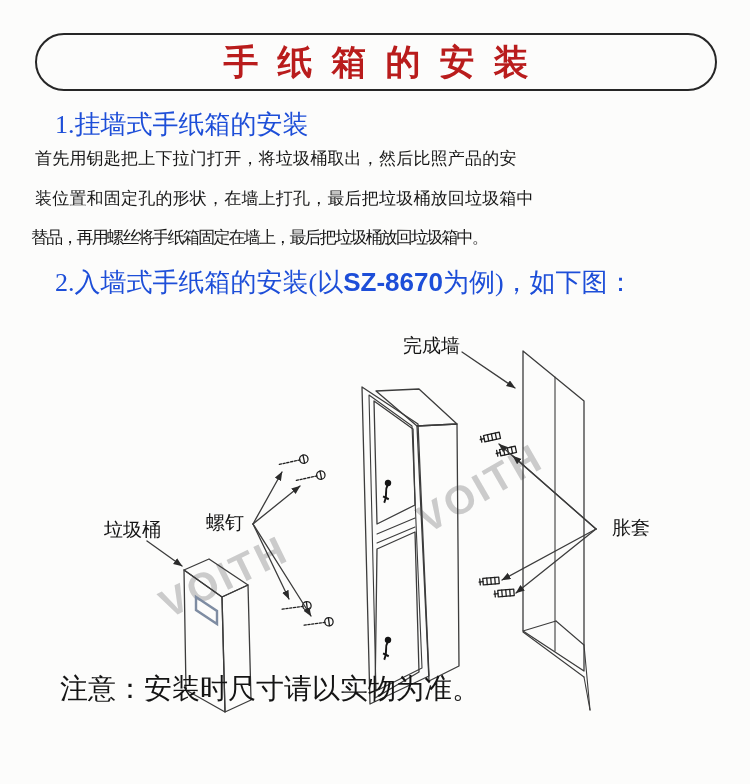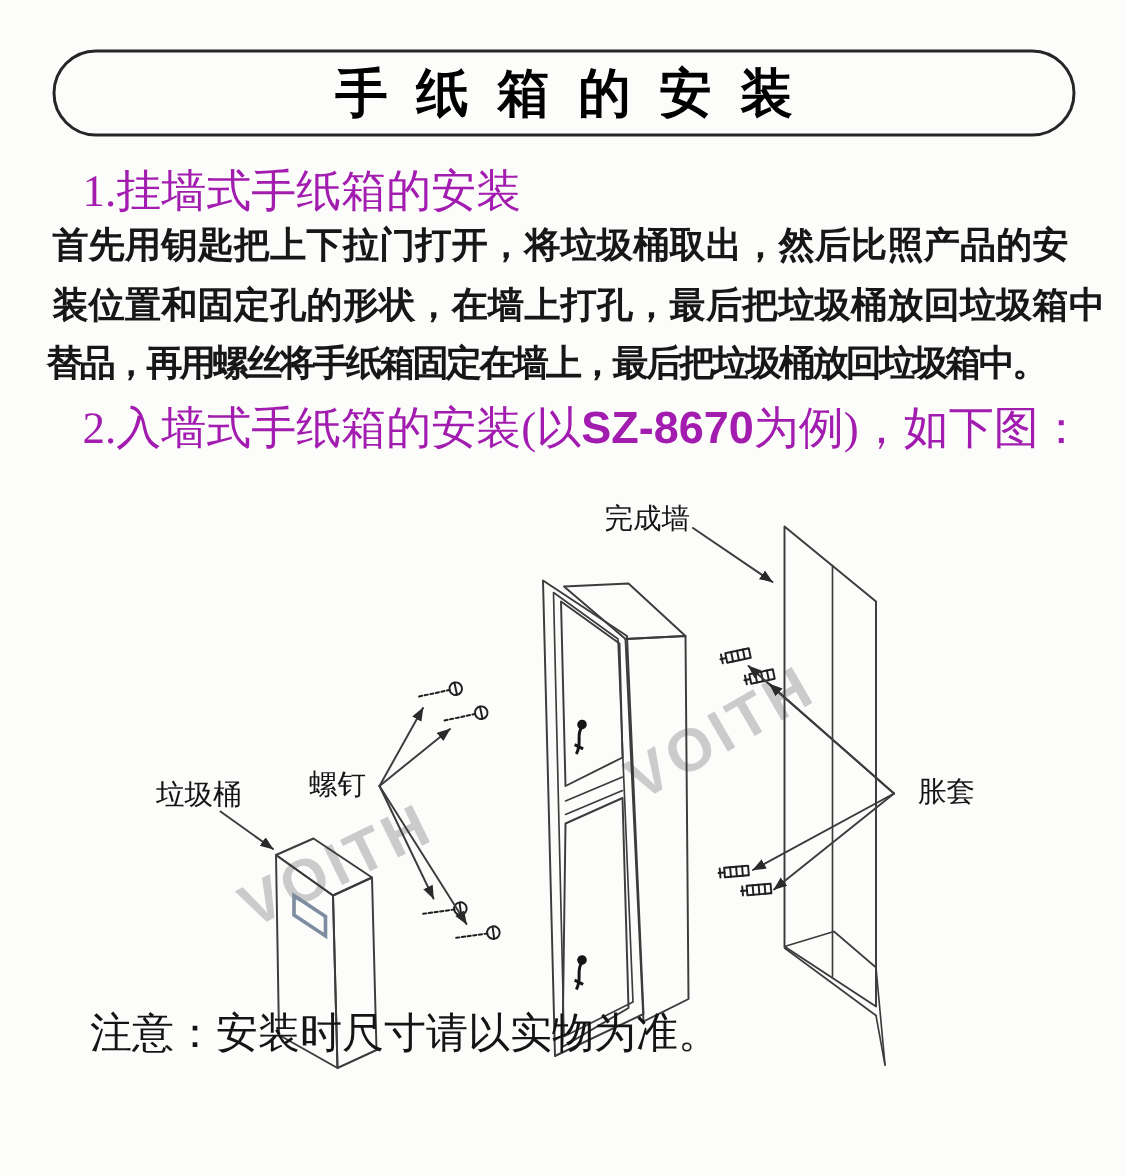--- a/index.html
+++ b/index.html
@@ -3,24 +3,24 @@
 <meta charset="utf-8">
 <style>
   html,body{margin:0;padding:0;}
   body{width:750px;height:784px;position:relative;background:#fcfcfb;overflow:hidden;
        font-family:"Liberation Serif","DejaVu Serif",serif;color:#1b1b1b;}
   .abs{position:absolute;}
   
   .title-pill{left:35px;top:33px;width:678px;height:54px;border:2px solid #262626;
       border-radius:30px;display:flex;align-items:center;justify-content:center;}
   .title-text{font-family:"Liberation Sans","DejaVu Sans",sans-serif;font-weight:700;
-      font-size:35px;letter-spacing:19px;color:#000000;padding-left:19px;white-space:nowrap;}
+      font-size:35px;letter-spacing:19px;color:#b91c1c;padding-left:19px;white-space:nowrap;}
   
-  .h-line{font-size:30px;white-space:nowrap;color:#a21caf;}
-  .b-line{font-size:24px;white-space:nowrap;color:#171717;font-weight:bold;}
+  .h-line{font-size:26px;white-space:nowrap;color:#1d4ed8;}
+  .b-line{font-size:17px;white-space:nowrap;color:#171717;}
   .model{font-family:"Liberation Sans","DejaVu Sans",sans-serif;font-weight:700;}
   .note-line{font-size:28px;white-space:nowrap;color:#141414;}
   
   svg{position:absolute;left:0;top:0;}
   .ln{stroke:#3c3c3c;stroke-width:1.3;fill:none;stroke-linecap:round;stroke-linejoin:round;}
   .thin{stroke-width:1.1;}
   .dk{stroke:#1f1f1f;}
   .lbl{font-family:"Liberation Serif","DejaVu Serif",serif;font-size:19px;fill:#141414;}
   .wm{font-family:"Liberation Sans","DejaVu Sans",sans-serif;font-weight:700;
       font-size:40px;letter-spacing:3px;fill:#c3c3c3;opacity:.85;}

